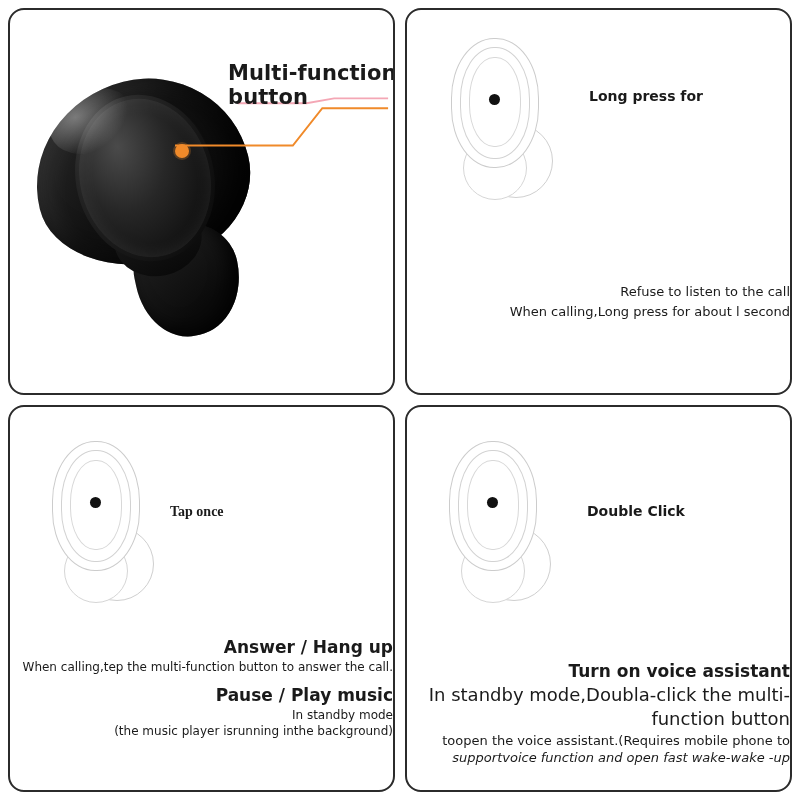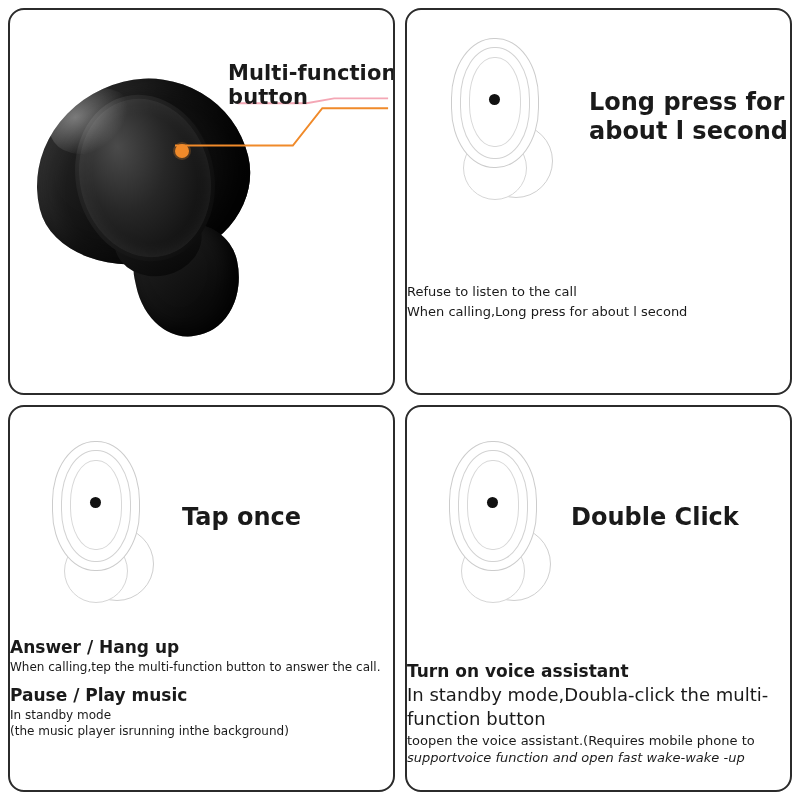--- a/index.html
+++ b/index.html
@@ -194,29 +194,29 @@
   
   .callout-title {
     position: absolute;
     font-size: 21px;
     font-weight: 700;
     line-height: 1.12;
     letter-spacing: .1px;
   }
   .side-title {
     position: absolute;
-    font-size: 24px;
+    font-size: 14px;
     font-weight: 700;
     line-height: 1.22;
   }
   .center-block {
     position: absolute;
     left: 0;
     width: 100%;
-    text-align: left;
+    text-align: right;
   }
   .hdg {
     font-size: 17px;
     font-weight: 700;
     margin: 12px 0 2px 0;
   }
   .sub {
     font-size: 12px;
     font-weight: 400;
     margin: 0;
@@ -258,41 +258,40 @@
       <div class="tip"></div>
       <div class="tip2"></div>
       <div class="shell-outer"></div>
       <div class="shell-mid"></div>
       <div class="shell-inner"></div>
       <div class="dot"></div>
     </div>
 
     <div class="side-title" style="left:182px; top:78px; width:200px;">
       <div>Long press for</div>
-      <div>about l second</div>
     </div>
 
     <div class="center-block" style="top:272px;">
       <p class="sub p2-note">Refuse to listen to the call</p>
       <p class="sub p2-note">When calling,Long press for about l second</p>
     </div>
   </div>
 
   <div class="panel">
 
     <div class="bud-outline" style="left:28px; top:28px;">
       <div class="tip"></div>
       <div class="tip2"></div>
       <div class="shell-outer"></div>
       <div class="shell-mid"></div>
       <div class="shell-inner"></div>
       <div class="dot"></div>
     </div>
 
-    <div class="side-title" style="left:172px; top:96px; width:200px;">Tap once</div>
+    <div class="side-title" style="left:160px; top:96px; width:200px;font-family:Liberation Serif, serif;">Tap once</div>
 
     <div class="center-block" style="top:218px;">
       <p class="hdg">Answer / Hang up</p>
       <p class="sub">When calling,tep the multi-function button to answer the call.</p>
       <p class="hdg" style="margin-top:10px;">Pause / Play music</p>
       <p class="sub">In standby mode</p>
       <p class="sub">(the music player isrunning inthe background)</p>
     </div>
   </div>
 
@@ -300,21 +299,21 @@
 
     <div class="bud-outline" style="left:28px; top:28px;">
       <div class="tip"></div>
       <div class="tip2"></div>
       <div class="shell-outer"></div>
       <div class="shell-mid"></div>
       <div class="shell-inner"></div>
       <div class="dot"></div>
     </div>
 
-    <div class="side-title" style="left:164px; top:96px; width:210px;">Double Click</div>
+    <div class="side-title" style="left:180px; top:96px; width:210px;">Double Click</div>
 
     <div class="center-block" style="top:242px;">
       <p class="hdg">Turn on voice assistant</p>
       <p class="sub" style="font-size:18px;">In standby mode,Doubla-click the multi-function button</p>
       <p class="sub" style="font-size:13px;">toopen the voice assistant.(Requires mobile phone to</p>
       <p class="sub" style="font-size:13px;font-style:italic;">supportvoice function and open fast wake-wake -up</p>
     </div>
   </div>
 
 </div>

